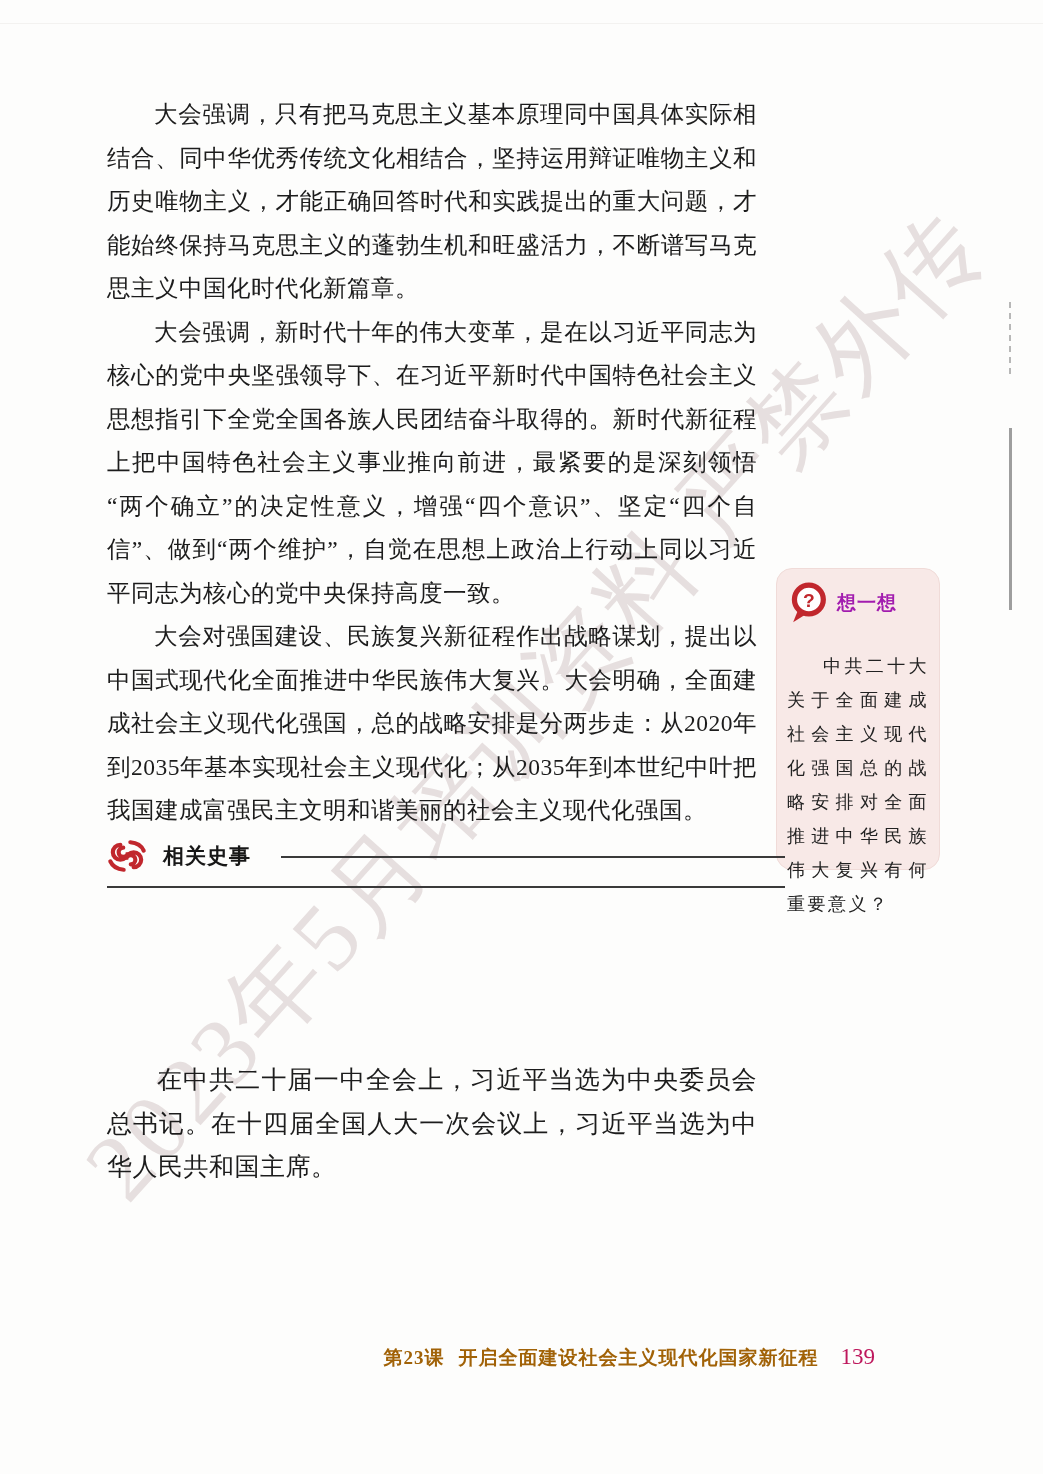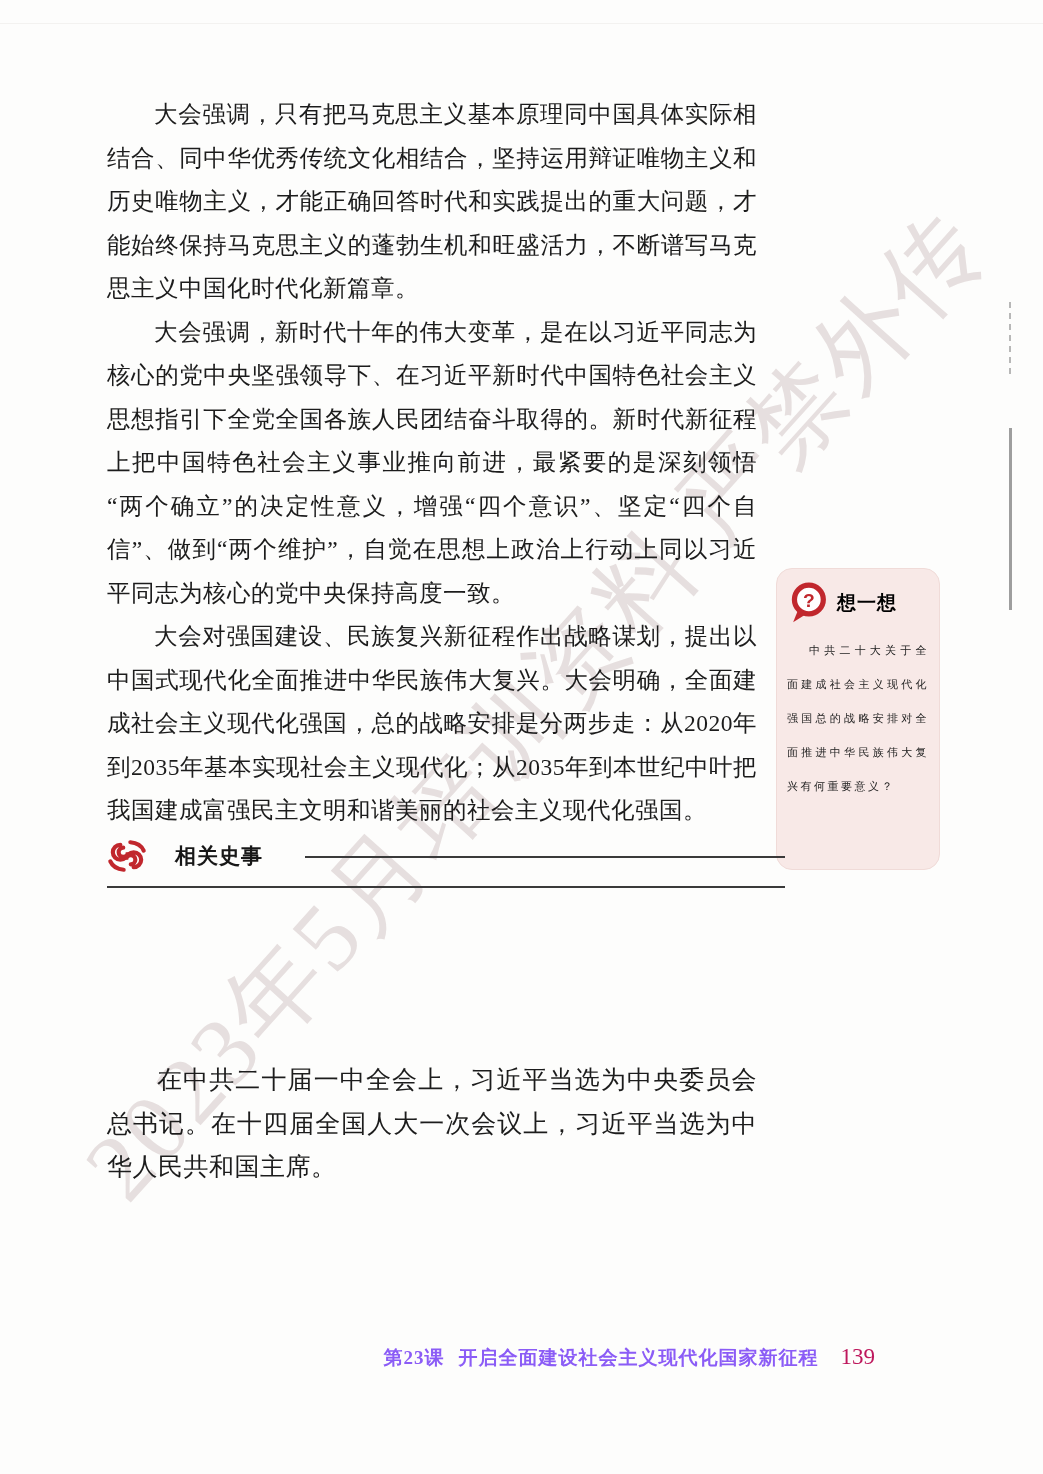--- a/index.html
+++ b/index.html
@@ -32,31 +32,31 @@
   
   .think-box{
     position:absolute;left:776px;top:568px;width:164px;height:302px;
     background:#f8e9e7;border:1px solid #f0dbd8;border-radius:16px;
     z-index:1;box-sizing:border-box;padding:10px 10px 0 10px;
   }
   .think-header{display:flex;align-items:center;gap:8px;margin-top:2px;}
   .think-header .bubble{width:42px;height:44px;flex:0 0 auto;}
   .think-title{
     font-family:"Liberation Sans", sans-serif;
-    font-weight:bold;font-size:19px;color:#000000;letter-spacing:1px;
+    font-weight:bold;font-size:19px;color:#a21caf;letter-spacing:1px;
   }
   .think-body{
-    margin-top:8px;font-size:11px;line-height:34px;letter-spacing:2.5px;
+    margin-top:24px;font-size:18px;line-height:34px;letter-spacing:2.5px;
     text-align:justify;text-indent:2em;color:#222;
   }
   
   .related{
     position:absolute;left:107px;top:836px;width:678px;z-index:1;
   }
-  .related-header{display:flex;align-items:center;gap:28px;height:40px;text-align:center;}
+  .related-header{display:flex;align-items:center;gap:16px;height:40px;text-align:center;}
   .related-header .logo{width:40px;height:36px;flex:0 0 auto;}
   .related-title{
     font-family:"Liberation Sans", sans-serif;
     font-weight:bold;font-size:21px;color:#171717;letter-spacing:1px;white-space:nowrap;
   }
   .related-rule{flex:1;height:2.5px;background:#3a3a3a;margin-left:14px;margin-top:2px;}
   .related-body{
     margin:8px 0 0 0;font-size:21px;line-height:37px;
     text-align:justify;text-indent:2em;color:#202020;letter-spacing:0.5px;
   }
@@ -66,21 +66,21 @@
     position:absolute;left:107px;top:1058px;width:650px;z-index:1;
     margin:0;font-size:25px;line-height:43.5px;
     text-align:justify;text-indent:2em;letter-spacing:0.5px;
   }
   
   .footer{
     position:absolute;right:168px;top:1344px;z-index:1;
     display:flex;align-items:baseline;gap:14px;white-space:nowrap;
   }
   .footer .lesson,.footer .lesson-title{
-    font-weight:bold;font-size:19px;color:#8b5cf6;letter-spacing:1px;
+    font-weight:bold;font-size:19px;color:#a16207;letter-spacing:1px;
   }
   .footer .page-number{font-size:23px;color:#be185d;margin-left:8px;}
   
   .edge-line-a{position:absolute;left:1009px;top:302px;width:2px;height:76px;
     background:repeating-linear-gradient(to bottom,#9a9a9a 0 6px,transparent 6px 11px);opacity:.7;}
   .edge-line-b{position:absolute;left:1009px;top:428px;width:2.5px;height:182px;background:#868686;opacity:.8;}
 </style>
 </head>
 <body>
 

